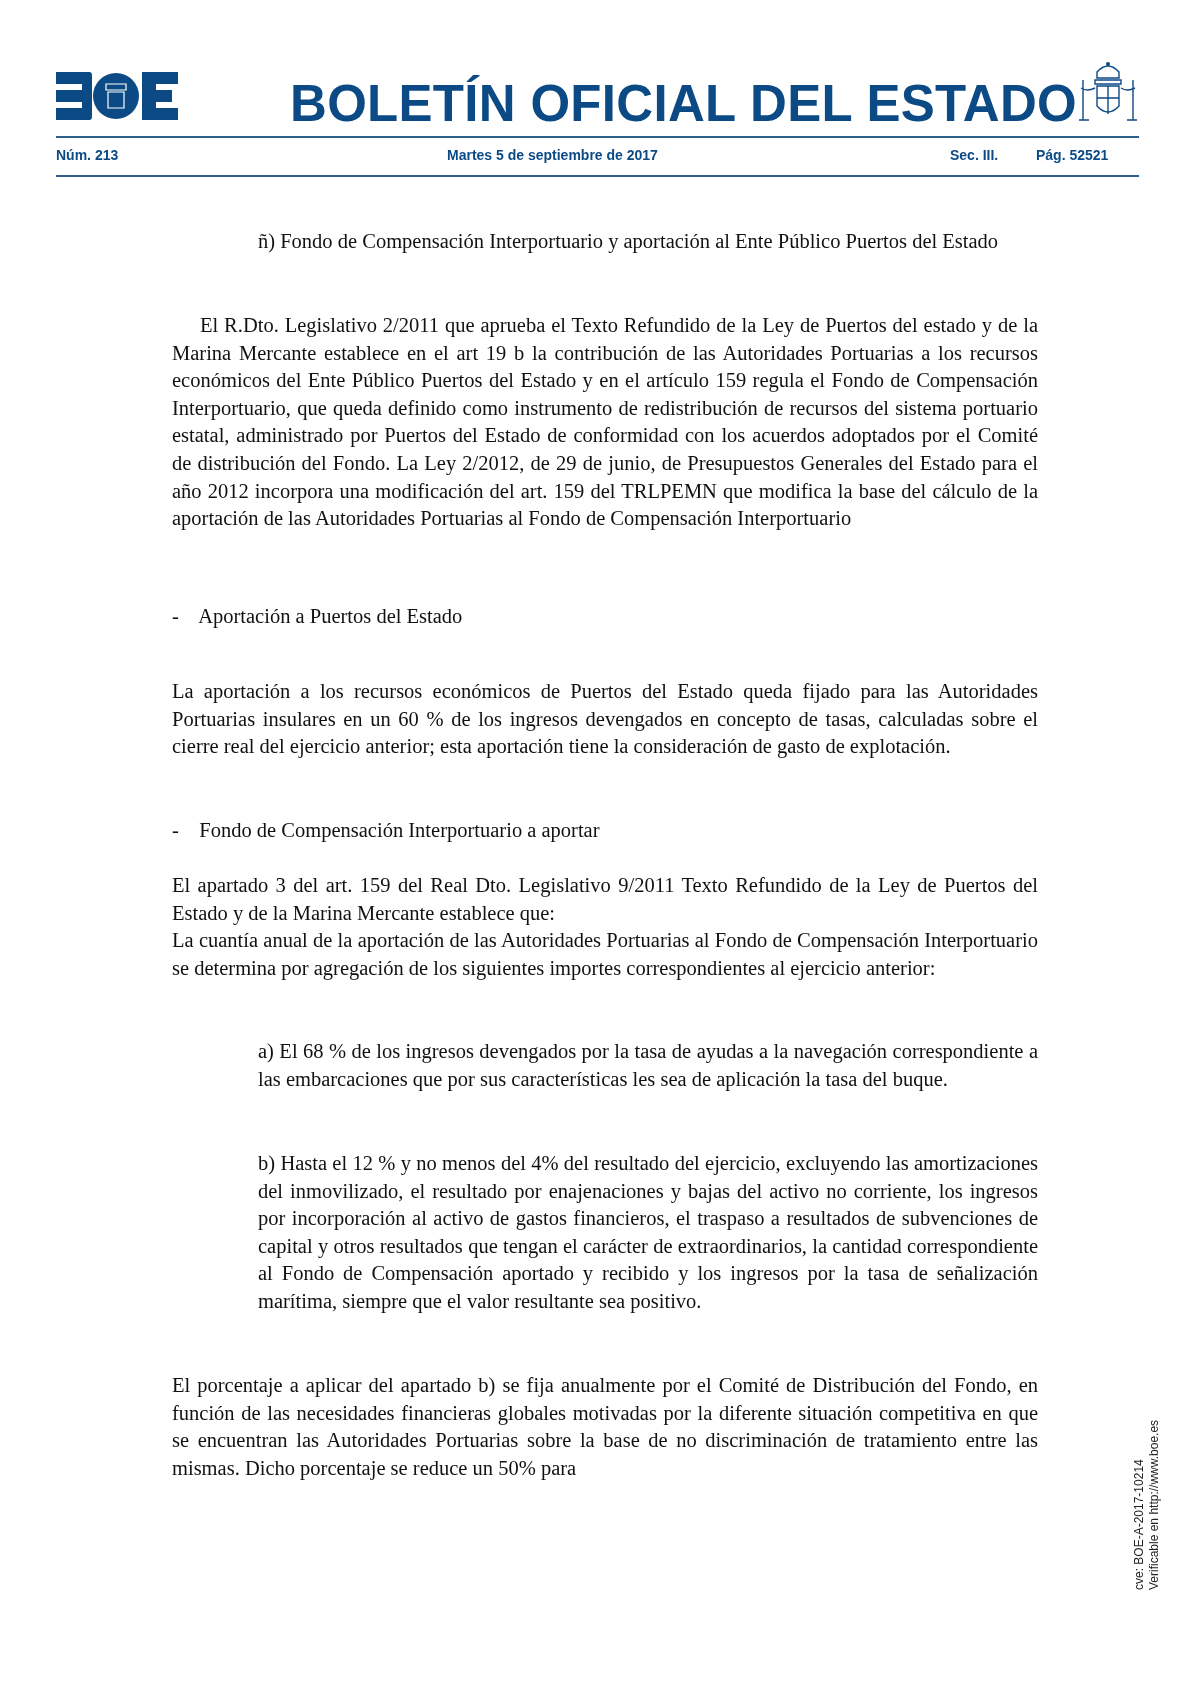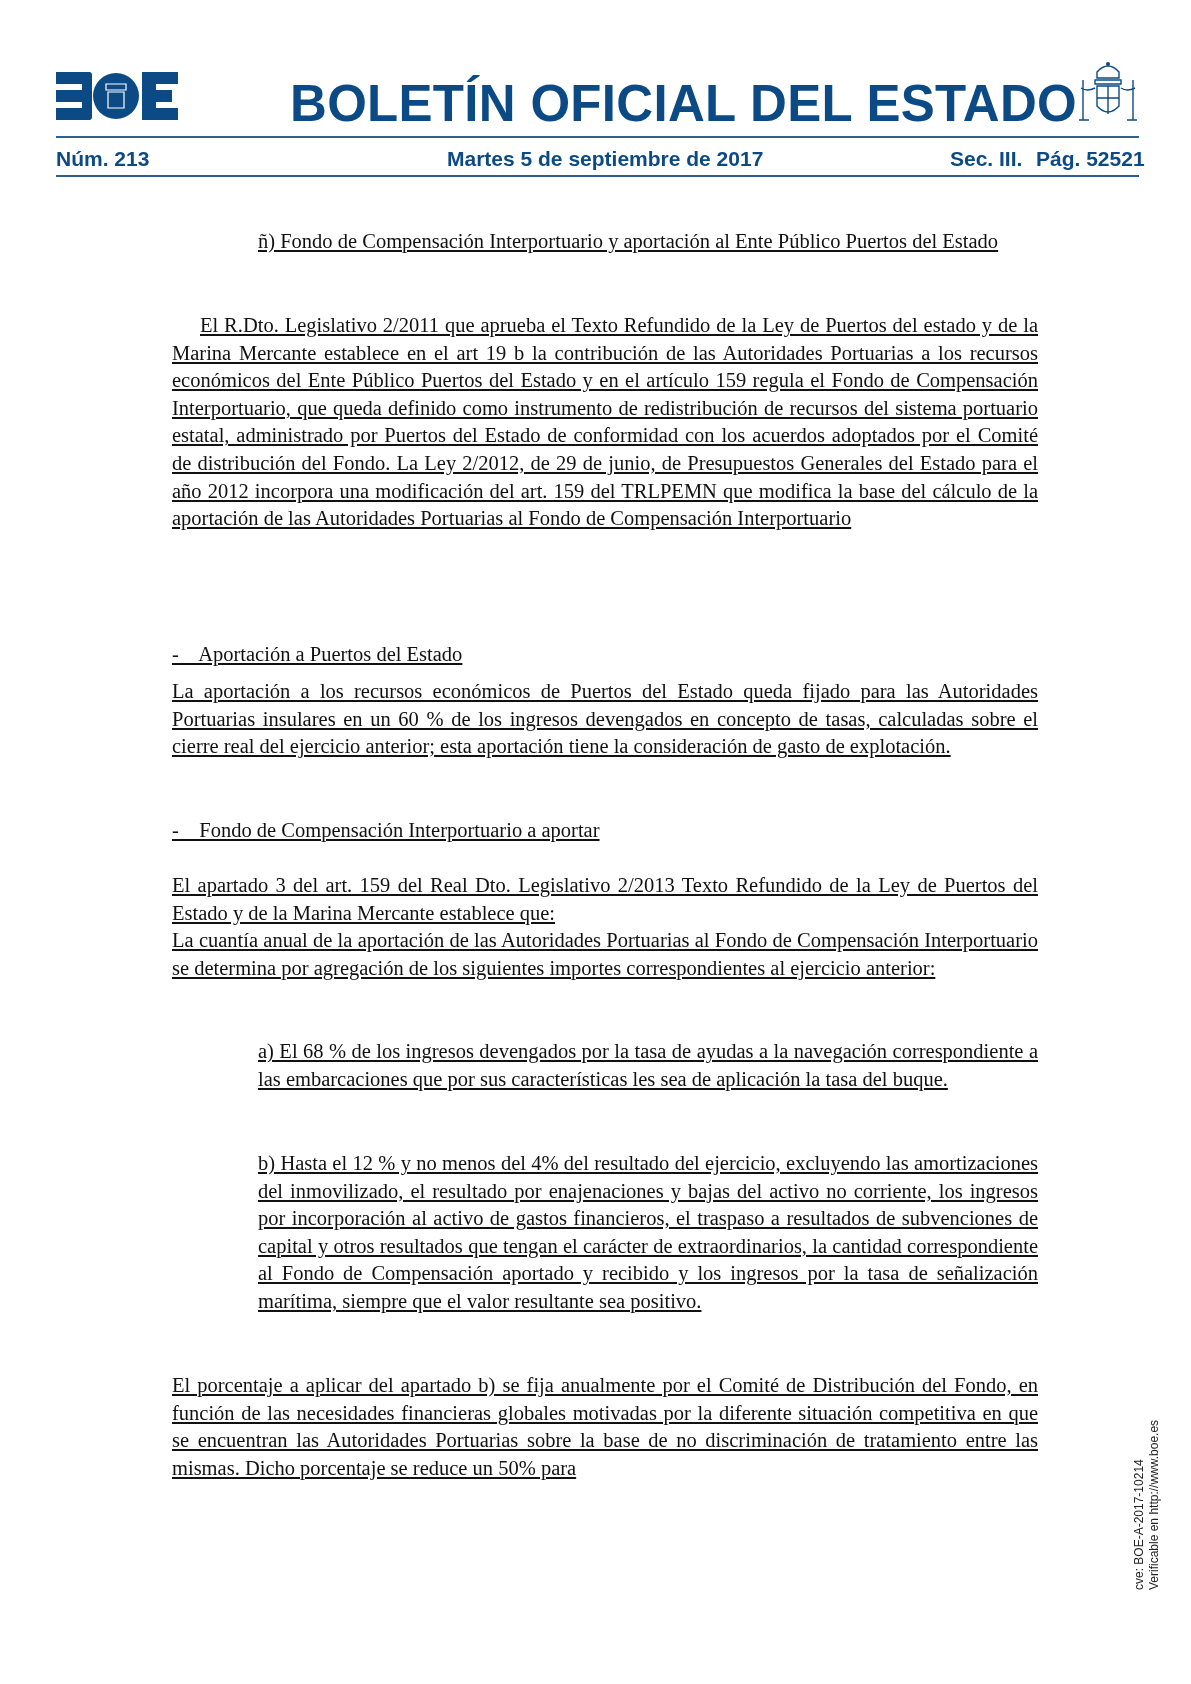--- a/index.html
+++ b/index.html
@@ -1,22 +1,22 @@
 <!DOCTYPE html>
 <html><head>
 <meta charset="utf-8">
 <style>
   html, body { margin: 0; padding: 0; background: #ffffff; }
   body { width: 1191px; height: 1684px; position: relative; overflow: hidden; }
   .header-logo { position: absolute; left: 56px; top: 72px; width: 122px; height: 48px; }
   .title { position: absolute; left: 290px; top: 74px; font-family: "Liberation Sans", sans-serif; font-weight: bold; font-size: 51px; color: #0c4a86; letter-spacing: 0.3px; }
   .coat { position: absolute; left: 1077px; top: 58px; width: 62px; height: 72px; }
   .rule { position: absolute; left: 56px; width: 1083px; height: 2px; background: #2f5f8f; }
-  .meta { position: absolute; top: 147px; font-family: "Liberation Sans", sans-serif; font-weight: bold; font-size: 21px; color: #0c4a86; }
-  .body-text { position: absolute; left: 172px; width: 866px; font-family: "Liberation Serif", serif; font-size: 20.5px; line-height: 27.6px; color: #111; text-align: justify; text-decoration: underline; }
+  .meta { position: absolute; top: 147px; font-family: "Liberation Sans", sans-serif; font-weight: bold; font-size: 14px; color: #0c4a86; }
+  .body-text { position: absolute; left: 172px; width: 866px; font-family: "Liberation Serif", serif; font-size: 20.5px; line-height: 27.6px; color: #111; text-align: justify; }
   .body-text.indent { left: 258px; width: 780px; }
   .p { margin: 0; }
   .side { position: absolute; left: 1132px; top: 1590px; transform: rotate(-90deg); transform-origin: left top; font-family: "Liberation Sans", sans-serif; font-size: 12px; line-height: 15px; color: #222; white-space: nowrap; }
 </style>
 </head>
 <body>
 
 <div class="header-logo">
   <svg width="122" height="48" viewBox="0 0 122 48">
     <rect x="0" y="0" width="34" height="12" fill="#0c4a86"></rect>
@@ -57,34 +57,34 @@
 <div class="rule" style="top:175px"></div>
 
 <div class="body-text indent" style="top:228px">
   <p class="p">ñ)  Fondo de Compensación Interportuario y aportación al Ente Público Puertos del Estado</p>
 </div>
 
 <div class="body-text" style="top:312px">
   <p class="p" style="text-indent:28px">El R.Dto. Legislativo 2/2011 que aprueba el Texto Refundido de la Ley de Puertos del estado y de la Marina Mercante establece en el art 19 b la contribución de las Autoridades Portuarias a los recursos económicos del Ente Público Puertos del Estado y en el artículo 159 regula el Fondo de Compensación Interportuario, que queda definido como instrumento de redistribución de recursos  del sistema portuario estatal, administrado por Puertos del Estado de conformidad con los acuerdos adoptados por el Comité de distribución del Fondo. La Ley 2/2012, de 29 de junio, de Presupuestos Generales del Estado para el año 2012 incorpora una modificación del art. 159 del TRLPEMN que modifica la base del cálculo de la aportación de las Autoridades Portuarias al Fondo de Compensación Interportuario</p>
 </div>
 
-<div class="body-text" style="top:641px">
+<div class="body-text" style="top:603px">
   <p class="p" style="white-space:pre">-    Aportación a Puertos del Estado</p>
 </div>
 
 <div class="body-text" style="top:678px">
   <p class="p">La aportación a los recursos económicos de Puertos del Estado queda fijado para las Autoridades Portuarias insulares en un 60 % de los ingresos devengados en concepto de tasas, calculadas sobre el cierre real del ejercicio anterior; esta aportación tiene la consideración de gasto de explotación.</p>
 </div>
 
 <div class="body-text" style="top:817px">
   <p class="p" style="white-space:pre">-    Fondo de Compensación Interportuario a aportar</p>
 </div>
 
 <div class="body-text" style="top:872px">
-  <p class="p">El apartado 3 del art. 159 del Real Dto. Legislativo 2/2013 Texto Refundido de la Ley de Puertos del Estado y de la Marina Mercante establece que:</p>
+  <p class="p">El apartado 3 del art. 159 del Real Dto. Legislativo 9/2011 Texto Refundido de la Ley de Puertos del Estado y de la Marina Mercante establece que:</p>
   <p class="p">La cuantía anual de la aportación de las Autoridades Portuarias al Fondo de Compensación Interportuario se determina por agregación de los siguientes importes correspondientes al ejercicio anterior:</p>
 </div>
 
 <div class="body-text indent" style="top:1038px">
   <p class="p">a)  El 68 % de los ingresos devengados por la tasa de ayudas a la navegación correspondiente a las embarcaciones que por sus características les sea de aplicación la tasa del buque.</p>
 </div>
 
 <div class="body-text indent" style="top:1150px">
   <p class="p">b)  Hasta el 12 % y no menos del 4% del resultado del ejercicio, excluyendo las amortizaciones del inmovilizado, el resultado por enajenaciones y bajas del activo no corriente, los ingresos por incorporación al activo de gastos financieros, el traspaso a resultados de subvenciones de capital y otros resultados que tengan el carácter de extraordinarios, la cantidad correspondiente al  Fondo de Compensación aportado y recibido y los ingresos por la tasa de señalización marítima, siempre que el valor resultante sea positivo.</p>
 </div>

